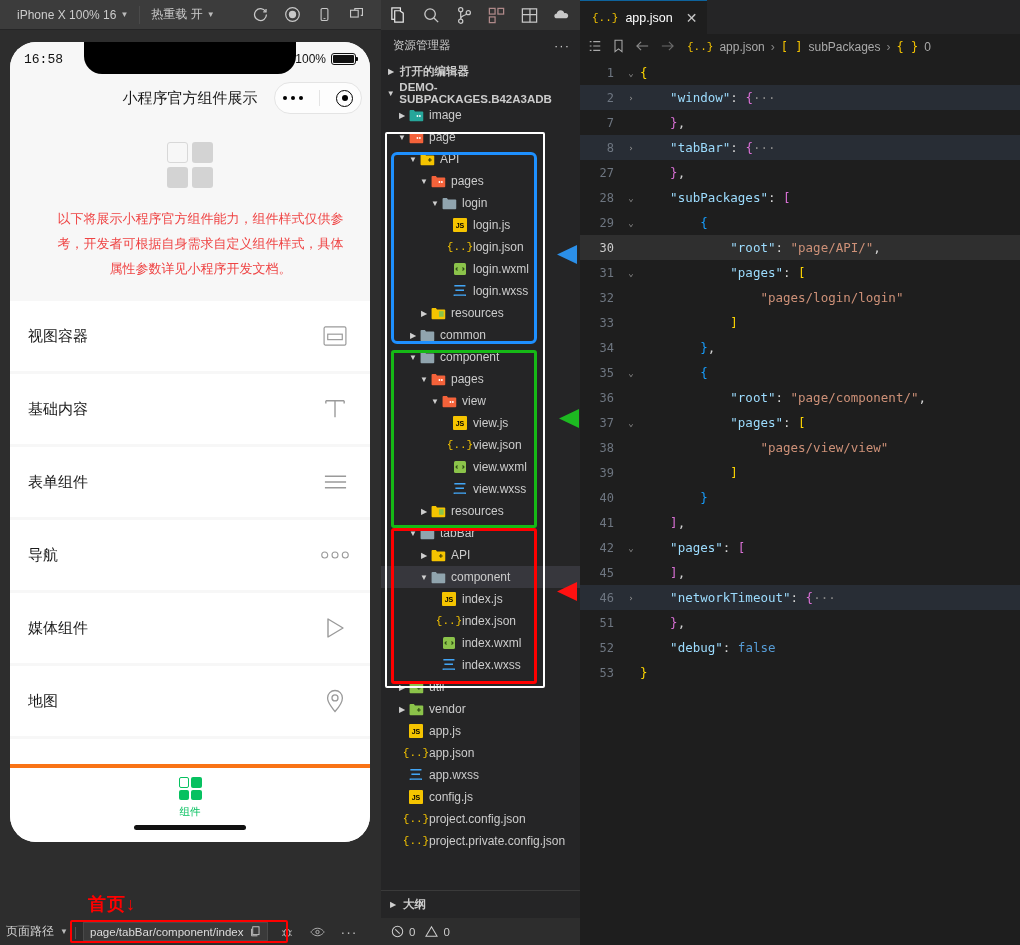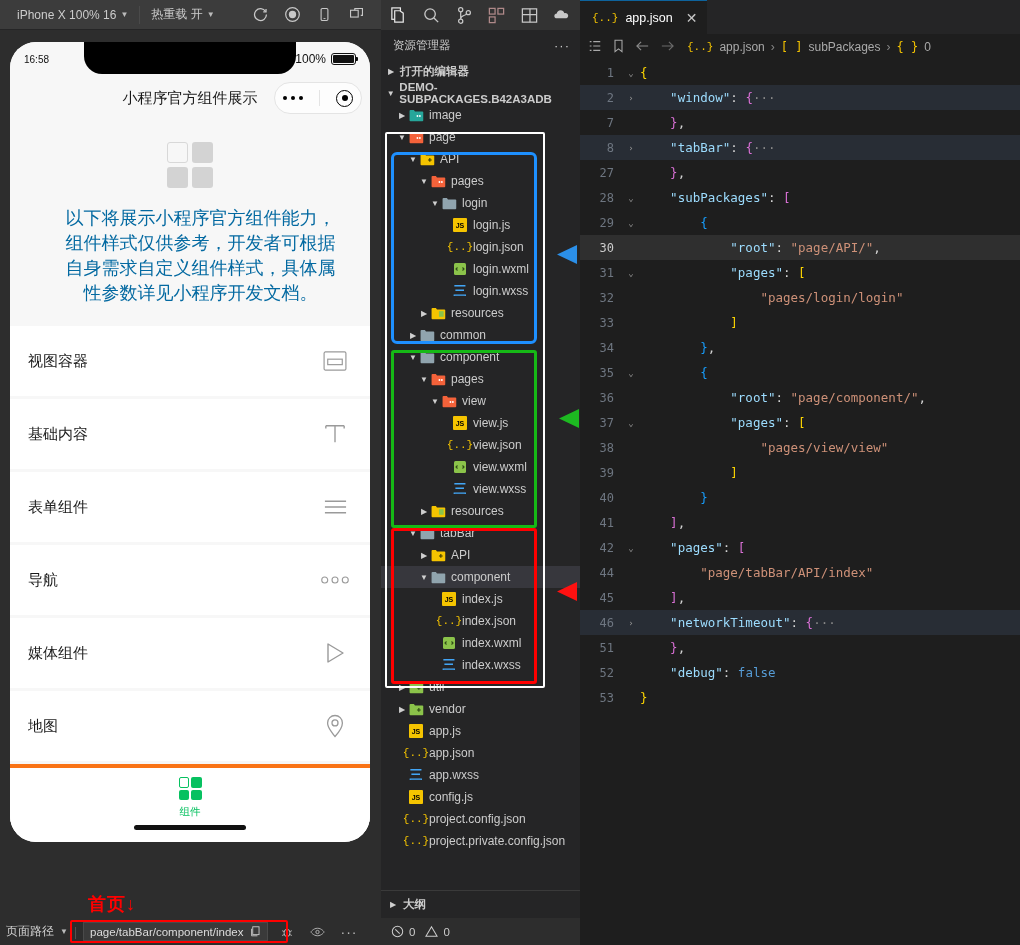--- a/index.html
+++ b/index.html
@@ -23,21 +23,21 @@
   .tb-ico { width: 30px; height: 30px; display: flex; align-items: center; justify-content: center; }
   .tb-ico svg { display: block; }
 
   .phone-wrap { padding: 12px 8px 0 10px; }
   .phone { width: 360px; height: 800px; background: #f7f7f7; border-radius: 26px;
            position: relative; overflow: hidden; }
   .notch { position: absolute; top: 0; left: 50%; transform: translateX(-50%);
            width: 212px; height: 32px; background: #000; border-radius: 0 0 18px 18px; }
   .statusbar { height: 34px; display: flex; align-items: center; justify-content: space-between;
                padding: 0 14px; background: #f7f7f7; }
-  .sb-time { font-size: 10px; color: #111; font-weight: 500; }
+  .sb-time { font-size: 13px; color: #111; font-weight: 500; font-family: Liberation Mono, monospace; }
   .sb-right { display: flex; align-items: center; gap: 5px; }
   .sb-bat-pct { font-size: 12px; color: #111; }
   .battery { width: 25px; height: 12px; border: 1.4px solid #111; border-radius: 3px; position: relative; padding: 1.3px; }
   .battery::after { content:''; position:absolute; right:-3.2px; top:3.4px; width:2px; height:4px;
                     background:#111; border-radius:0 1px 1px 0; }
   .battery i { display:block; width:100%; height:100%; background:#111; border-radius:1px; }
 
   .navbar { height: 44px; display: flex; align-items: center; justify-content: center; position: relative;
             background: #f7f7f7; }
   .nav-title { font-size: 15px; color: #181818; }
@@ -50,21 +50,21 @@
   .cap-sep { width:1px; height:16px; background:#e4e4e4; }
   .target { width: 17px; height: 17px; border: 1.6px solid #000; border-radius: 50%;
             display:flex; align-items:center; justify-content:center; }
   .target i { width:6px; height:6px; background:#000; border-radius:50%; }
 
   .intro { padding: 22px 26px 20px; text-align: center; }
   .logo-grid { width: 46px; height: 46px; margin: 0 auto 18px;
                display: grid; grid-template-columns: 21px 21px; grid-template-rows: 21px 21px; gap: 4px; }
   .logo-grid i { background: #d3d3d3; border-radius: 3px; }
   .logo-grid i.hollow { background: transparent; border: 1.6px solid #d8d8d8; }
-  .intro-text { font-size: 18px; line-height: 25px; color: #0369a1; margin-left: 21px; }
+  .intro-text { font-size: 13px; line-height: 25px; color: #ef4444; margin-left: 21px; }
 
   .cards { padding: 0; }
   .card { background: #fff; height: 70px; display: flex; align-items: center;
           justify-content: space-between; padding: 0 18px; margin-bottom: 3px; gap: 12px; }
   .card-label { font-size: 15px; color: #1a1a1a; }
   .card-icon { width: 34px; height: 34px; display:flex; align-items:center; justify-content:center; color:#888; }
 
   .tabbar { position: absolute; bottom: 0; left: 0; right: 0; height: 78px; background: #fff;
             border-top: 4px solid #f97316; display: flex; }
   .tab { flex: 1; display: flex; flex-direction: column; align-items: center; justify-content: flex-start;
@@ -814,21 +814,20 @@
         <div class="cline"><span class="lnum">33</span><span class="fold"></span><span class="ctext">            <span class="br1">]</span></span></div>
         <div class="cline"><span class="lnum">34</span><span class="fold"></span><span class="ctext">        <span class="br3">}</span><span class="p">,</span></span></div>
         <div class="cline"><span class="lnum">35</span><span class="fold">⌄</span><span class="ctext">        <span class="br3">{</span></span></div>
         <div class="cline"><span class="lnum">36</span><span class="fold"></span><span class="ctext">            <span class="k">"root"</span><span class="p">: </span><span class="s">"page/component/"</span><span class="p">,</span></span></div>
         <div class="cline"><span class="lnum">37</span><span class="fold">⌄</span><span class="ctext">            <span class="k">"pages"</span><span class="p">: </span><span class="br1">[</span></span></div>
         <div class="cline"><span class="lnum">38</span><span class="fold"></span><span class="ctext">                <span class="s">"pages/view/view"</span></span></div>
         <div class="cline"><span class="lnum">39</span><span class="fold"></span><span class="ctext">            <span class="br1">]</span></span></div>
         <div class="cline"><span class="lnum">40</span><span class="fold"></span><span class="ctext">        <span class="br3">}</span></span></div>
         <div class="cline"><span class="lnum">41</span><span class="fold"></span><span class="ctext">    <span class="br2">]</span><span class="p">,</span></span></div>
         <div class="cline"><span class="lnum">42</span><span class="fold">⌄</span><span class="ctext">    <span class="k">"pages"</span><span class="p">: </span><span class="br2">[</span></span></div>
-        <div class="cline"><span class="lnum">44</span><span class="fold"></span><span class="ctext">        <span class="s">"page/tabBar/API/index"</span></span></div>
         <div class="cline"><span class="lnum">45</span><span class="fold"></span><span class="ctext">    <span class="br2">]</span><span class="p">,</span></span></div>
         <div class="cline hl"><span class="lnum">46</span><span class="fold">›</span><span class="ctext">    <span class="k">"networkTimeout"</span><span class="p">: </span><span class="br2">{</span><span class="ell">···</span></span></div>
         <div class="cline"><span class="lnum">51</span><span class="fold"></span><span class="ctext">    <span class="br2">}</span><span class="p">,</span></span></div>
         <div class="cline"><span class="lnum">52</span><span class="fold"></span><span class="ctext">    <span class="k">"debug"</span><span class="p">: </span><span class="bool">false</span></span></div>
         <div class="cline"><span class="lnum">53</span><span class="fold"></span><span class="ctext"><span class="br1">}</span></span></div>
       </div>
   </div>
 
   <svg class="arrow" style="left:555px; top:240px;" width="70" height="28">
     <path d="M69 14 L22 14 L22 5 L2 14.5 L22 24 L22 14 Z" fill="#2b8fe8"></path>

